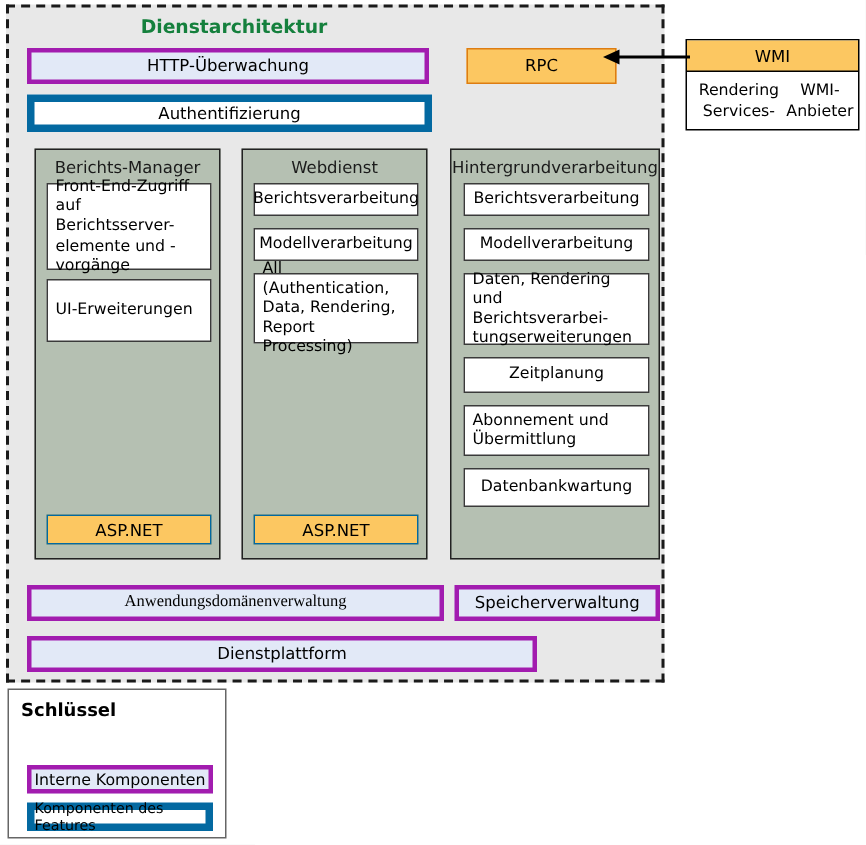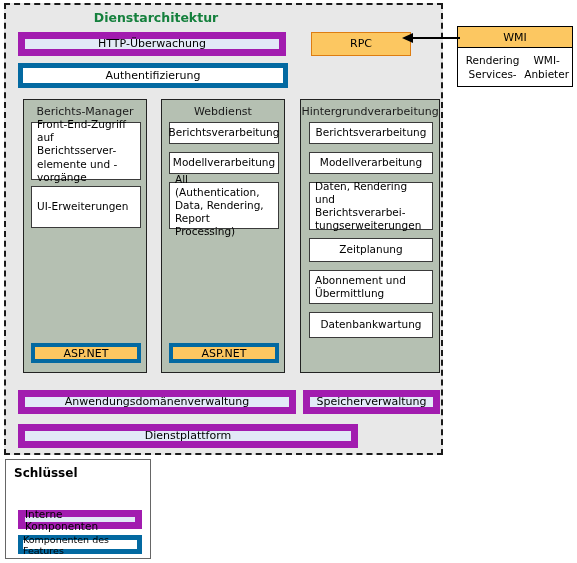--- a/index.html
+++ b/index.html
@@ -44,21 +44,21 @@
     position: absolute;
     box-sizing: border-box;
     display: flex;
     align-items: center;
     justify-content: center;
     text-align: center;
     line-height: 1.22;
   }
   .internal {
     background: #e2e9f7;
-    border: 7px solid #a21caf;
+    border: 3px solid #a21caf;
   }
   .feature {
     background: #ffffff;
     border: 5px solid #0369a1;
   }
   .external {
     background: #fcc761;
     border: 1px solid #dd7d12;
   }
 
@@ -143,30 +143,30 @@
     font-size: 10.5px;
     padding: 2px 5px;
   }
   .col-box.center { justify-content: center; text-align: center; }
   .col-box.left   { justify-content: flex-start; text-align: left; }
 
   .aspnet-box {
     position: absolute;
     box-sizing: border-box;
     background: #fcc761;
-    border: 4px solid #0369a1;
+    border: 1px solid #0369a1;
     display: flex;
     align-items: center;
     justify-content: center;
     font-size: 11px;
     height: 20px;
   }
 
   
-  #app-domain-bar   { left: 12px;  top: 385px; width: 278px; height: 24px; }
+  #app-domain-bar   { left: 12px;  top: 385px; width: 278px; height: 24px; font-family: Liberation Serif, serif; }
   #storage-bar      { left: 297px; top: 385px; width: 137px; height: 24px; }
   #service-platform-bar { left: 12px; top: 419px; width: 340px; height: 24px; }
 
   
   #legend {
     position: absolute;
     left: 5px;
     top: 459px;
     width: 146px;
     height: 100px;

